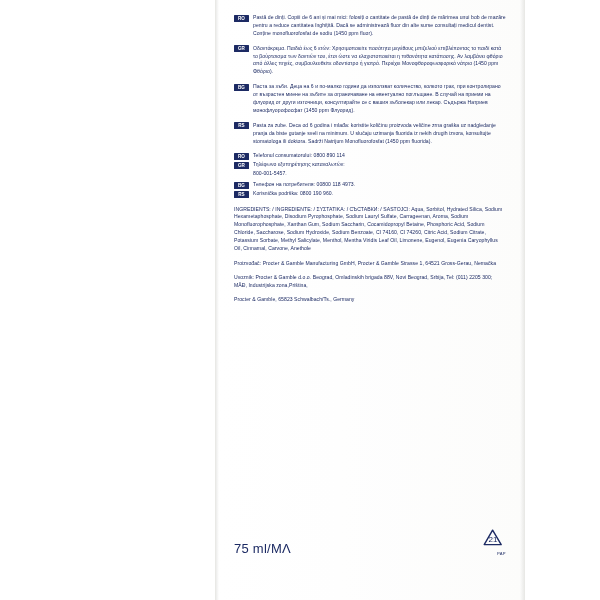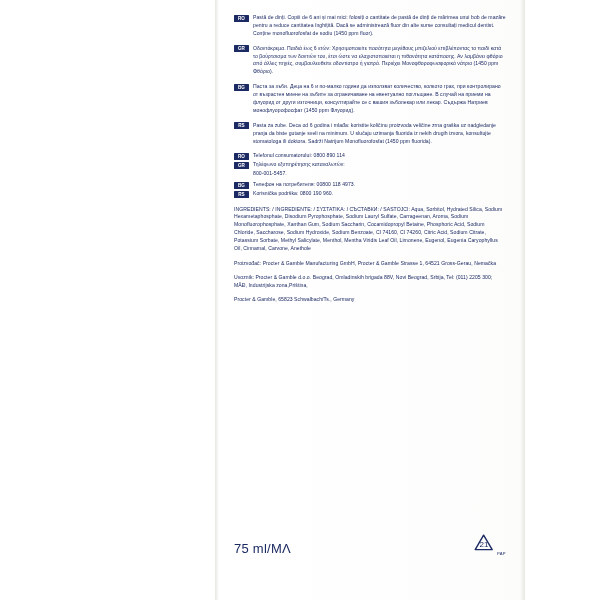--- a/index.html
+++ b/index.html
@@ -124,21 +124,21 @@
     justify-content: space-between;
   }
   .volume {
     font-size: 13px;
     color: #1c2a63;
     letter-spacing: 0.02em;
     font-family: "Liberation Sans", sans-serif;
   }
   .recycle {
     display: flex;
-    flex-direction: row;
+    flex-direction: column;
     align-items: flex-end;
     color: #1c2a63;
   }
   .recycle svg {
     display: block;
   }
   .recycle-label {
     font-size: 4.2px;
     letter-spacing: 0.08em;
     margin-top: 0.5px;

